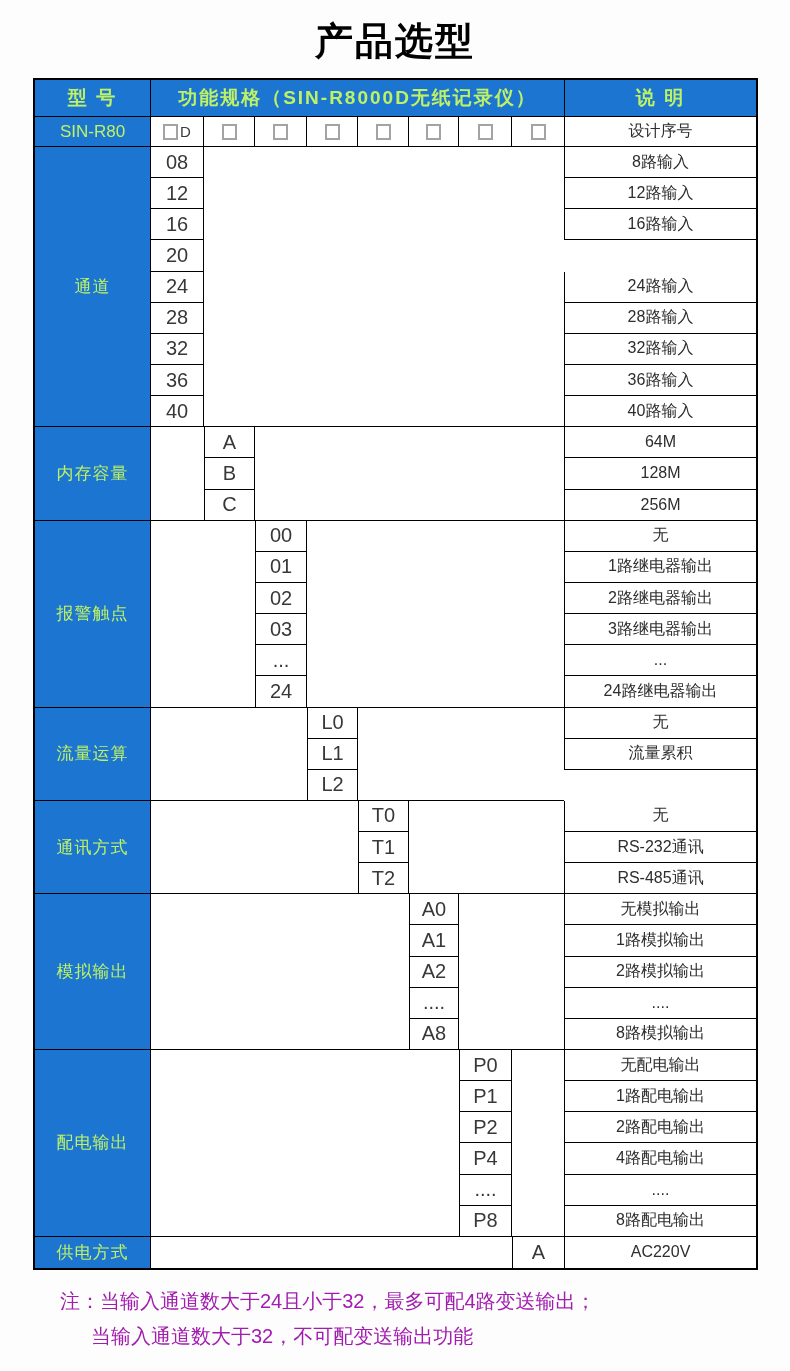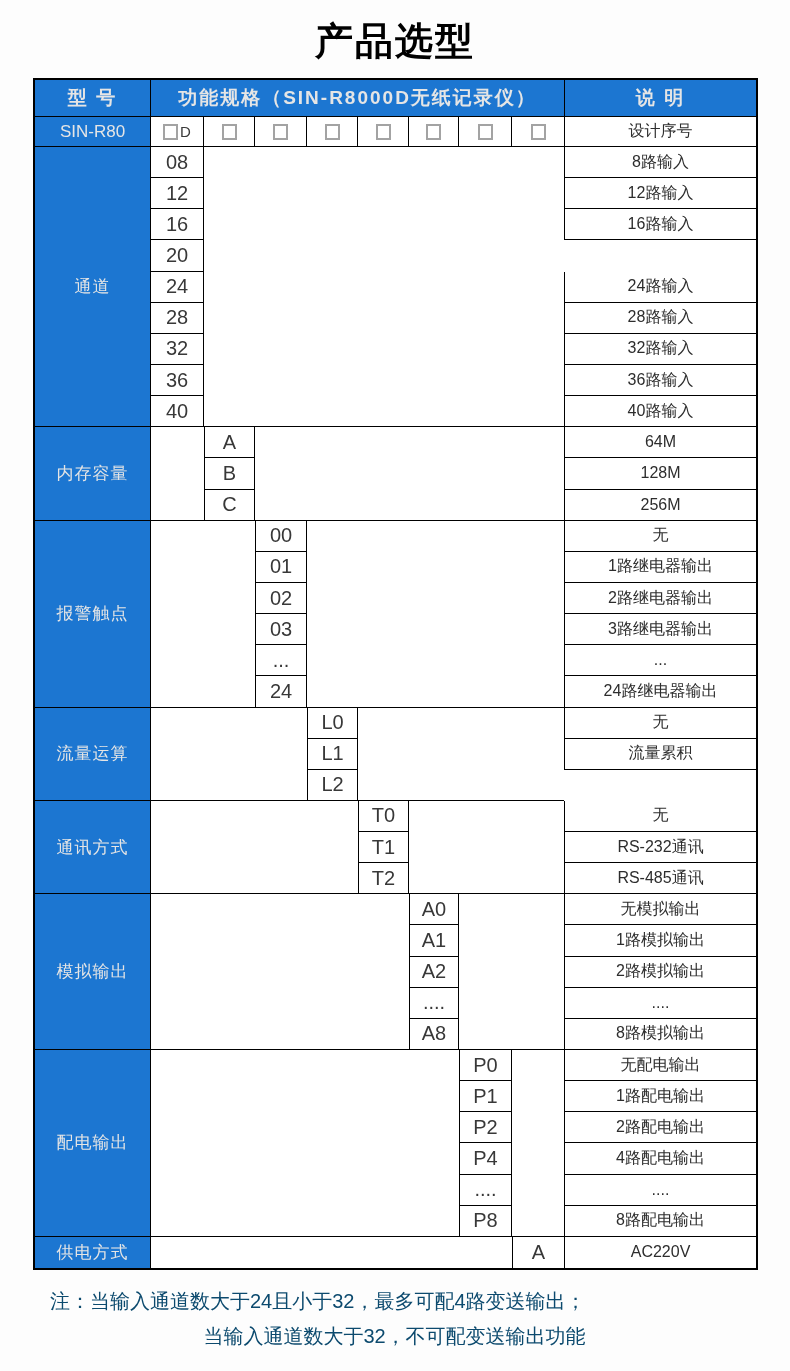--- a/index.html
+++ b/index.html
@@ -12,34 +12,34 @@
     font-size:38px;font-weight:bold;color:#000;letter-spacing:2px;
   }
   .sel-table{
     position:absolute;left:33px;top:78px;width:725px;height:1192px;
     box-sizing:border-box;border:2px solid #000;background:#fff;
     display:grid;
     grid-template-columns:116px 53px 51px 52px 51px 51px 50px 53px 52px 1fr;
     grid-template-rows:37px 30px repeat(36,1fr);
   }
   .cell{display:flex;align-items:center;justify-content:center;box-sizing:border-box;overflow:hidden;}
-  .blue{background:#1C76D1;color:#e5e5e5;text-align:center;}
+  .blue{background:#1C76D1;color:#bef264;text-align:center;}
   .hdr{font-size:19px;font-weight:bold;letter-spacing:2px;}
   .lbl{font-size:17px;letter-spacing:1px;}
   .model{font-size:17px;}
   .code{font-size:20px;color:#383838;}
   .desc{font-size:16px;color:#2d2d2d;}
   .bR{border-right:1px solid #000;}
   .bB{border-bottom:1px solid #000;}
   .bL{border-left:1px solid #000;}
   .nob{border-bottom:none !important;}
   .box{width:11px;height:12px;border:2px solid #a3a3a3;display:inline-block;background:#fff;}
   .boxd{font-size:15px;color:#3a3a3a;margin-left:2px;}
   .note{
-    position:absolute;left:50px;top:1284px;font-size:20px;color:#0c4a6e;line-height:35px;text-align:right;
+    position:absolute;left:60px;top:1284px;font-size:20px;color:#a21caf;line-height:35px;
   }
   .note .l2{margin-left:31px;}
 </style>
 </head>
 <body>
 
 <div class="page-title">产品选型</div>
 
 <div class="sel-table">
 

